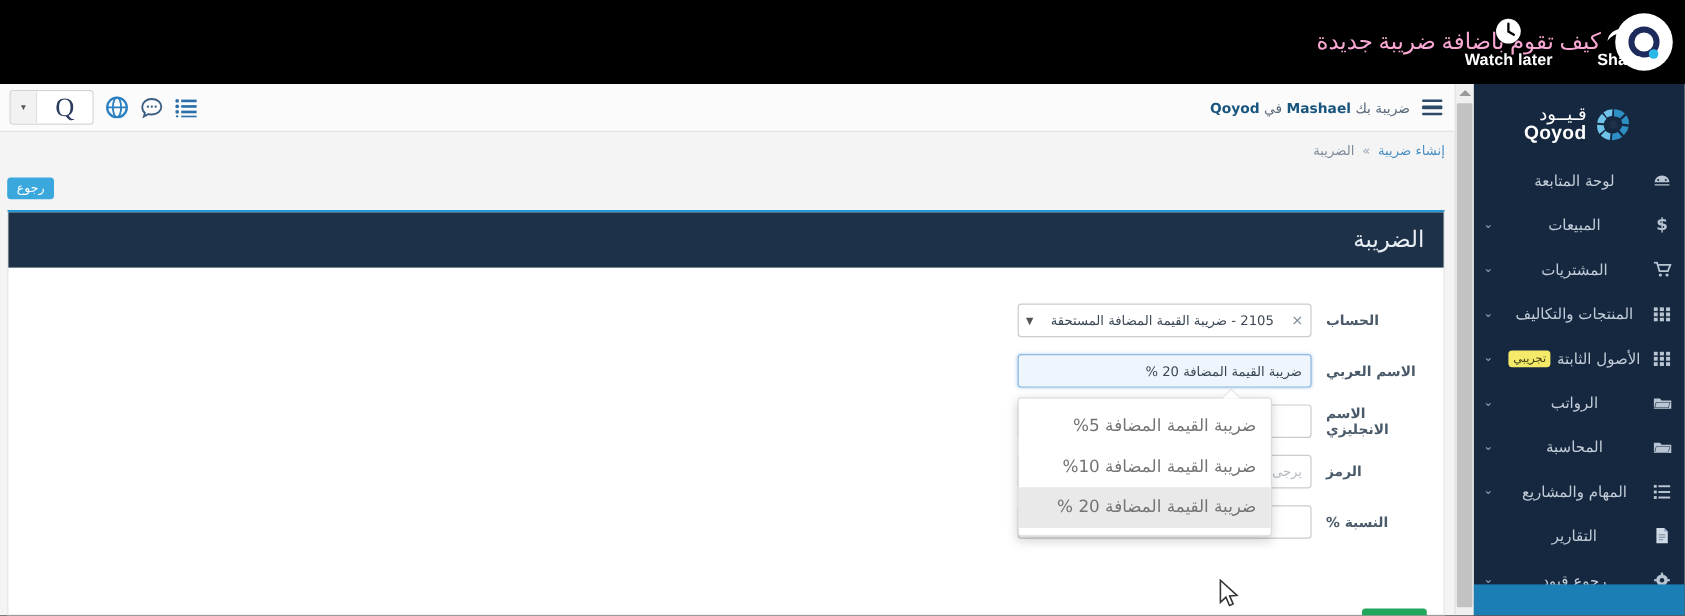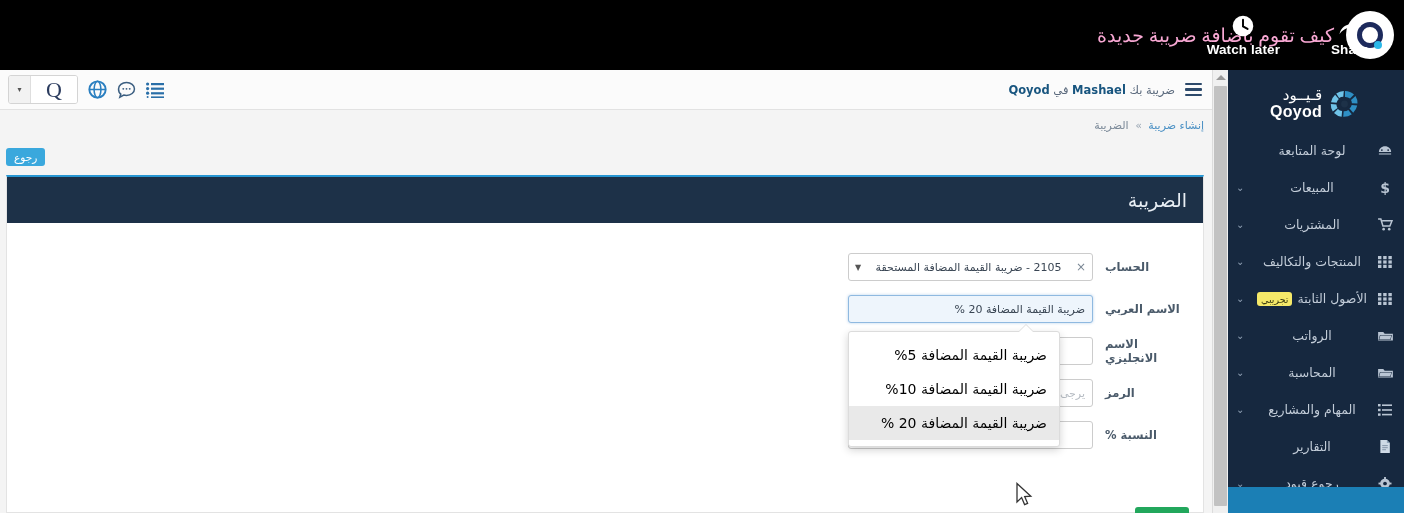--- a/index.html
+++ b/index.html
@@ -31,21 +31,21 @@
     position: absolute; width: 8px; height: 8px; border-radius: 50%;
     background: #2bb8e8; right: 12px; bottom: 10px;
   }
   .yt-title {
     font-size: 19px; color: #f9a8d4; direction: rtl;
     font-family: Liberation Serif, serif;
     white-space: nowrap;
   }
   .yt-actions {
     position: absolute; right: 0; top: 0; height: 70px;
-    display: flex; align-items: center; gap: 40px; padding-left: 0; padding-right: 24px;
+    display: flex; align-items: center; gap: 26px; padding-left: 0; padding-right: 24px;
     direction: ltr;
   }
   .yt-action {
     display: flex; flex-direction: column; align-items: center; gap: 3px;
     color: #fff; cursor: pointer; min-width: 60px;
   }
   .yt-action .label { font-size: 13.5px; font-weight: bold; letter-spacing: .1px; }
   .yt-action svg { display: block; }
 
   
@@ -210,21 +210,21 @@
     padding: 6px 0; z-index: 30;
   }
   .autocomplete::before {
     content: ""; position: absolute; top: -7px; right: 26px;
     width: 0; height: 0;
     border-left: 7px solid transparent; border-right: 7px solid transparent;
     border-bottom: 7px solid #fff;
     filter: drop-shadow(0 -1px 0 #dcdcdc);
   }
   .ac-item {
-    padding: 9px 12px; font-size: 14px; color: #000000; cursor: pointer;
+    padding: 9px 12px; font-size: 14px; color: #737373; cursor: pointer;
     font-family: "DejaVu Sans", sans-serif; text-align: right; white-space: nowrap;
   }
   .ac-item.ltr { direction: ltr; text-align: left; }
   .ac-item.active { background: #e9e9e9; }
 
   .cursor-arrow { position: absolute; left: 166px; top: 150px; z-index: 40; pointer-events: none; }
 </style>
 </head>
 <body>
 

